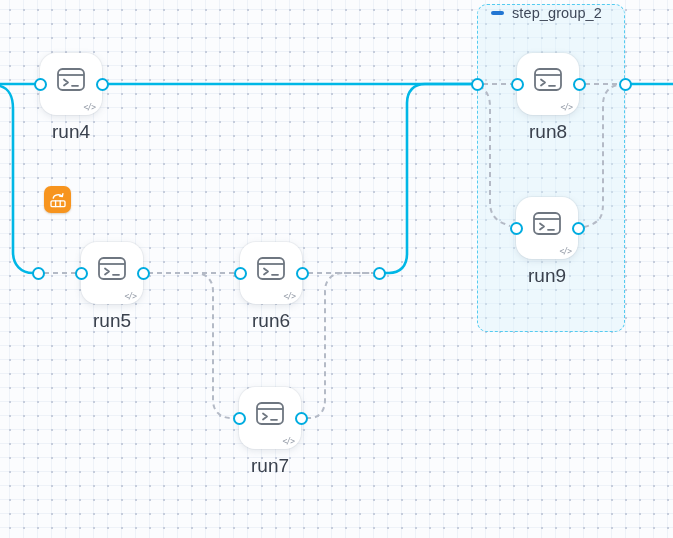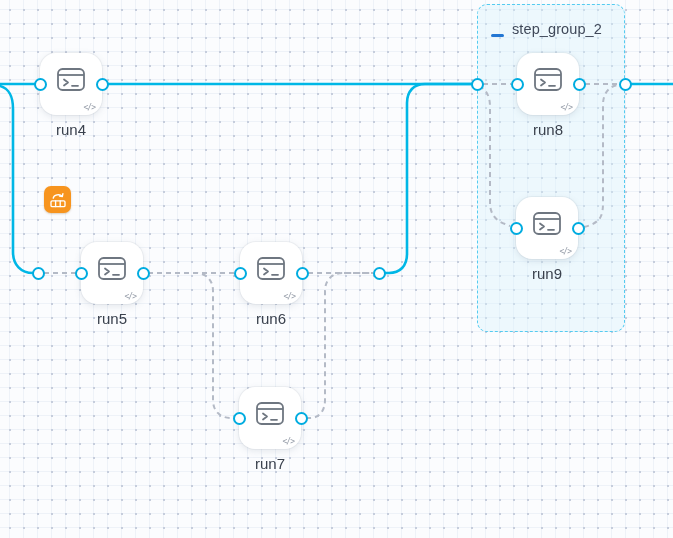--- a/index.html
+++ b/index.html
@@ -34,22 +34,22 @@
   .group{
     position:absolute;
     border:1.5px dashed var(--group-border);
     border-radius:10px;
     background:var(--group-fill);
     box-sizing:border-box;
     z-index:1;
   }
   .group-header{
     position:absolute;
-    display:flex;align-items:flex-end;gap:8px;
-    left:13px;top:16px;
+    display:flex;align-items:center;gap:8px;
+    left:13px;top:0;
     white-space:nowrap;
   }
   .collapse-dash{
     display:inline-block;
     width:13px;height:3.5px;border-radius:2px;
     background:var(--collapse-dash);
     cursor:pointer;
   }
   .group-title{
     font-size:14.5px;font-weight:500;color:var(--group-label);
@@ -77,21 +77,21 @@
   }
   .term{position:absolute;left:16px;top:14px;}
   .term *{stroke:var(--node-icon);}
   .code-badge{
     position:absolute;right:7px;bottom:3px;
     font-size:8px;color:#959ca8;letter-spacing:-1px;
     font-family:"DejaVu Sans Mono", monospace;
   }
   .node-label{
     position:absolute;left:50%;top:68px;transform:translateX(-50%);
-    font-size:15px;color:var(--node-label);white-space:nowrap;
+    font-size:19px;color:var(--node-label);white-space:nowrap;
   }
   .port{
     position:absolute;z-index:4;
     box-sizing:border-box;
     width:13px;height:13px;border-radius:50%;
     background:#ffffff;
     border:2.5px solid var(--port-border);
     cursor:crosshair;
   }
 </style>

